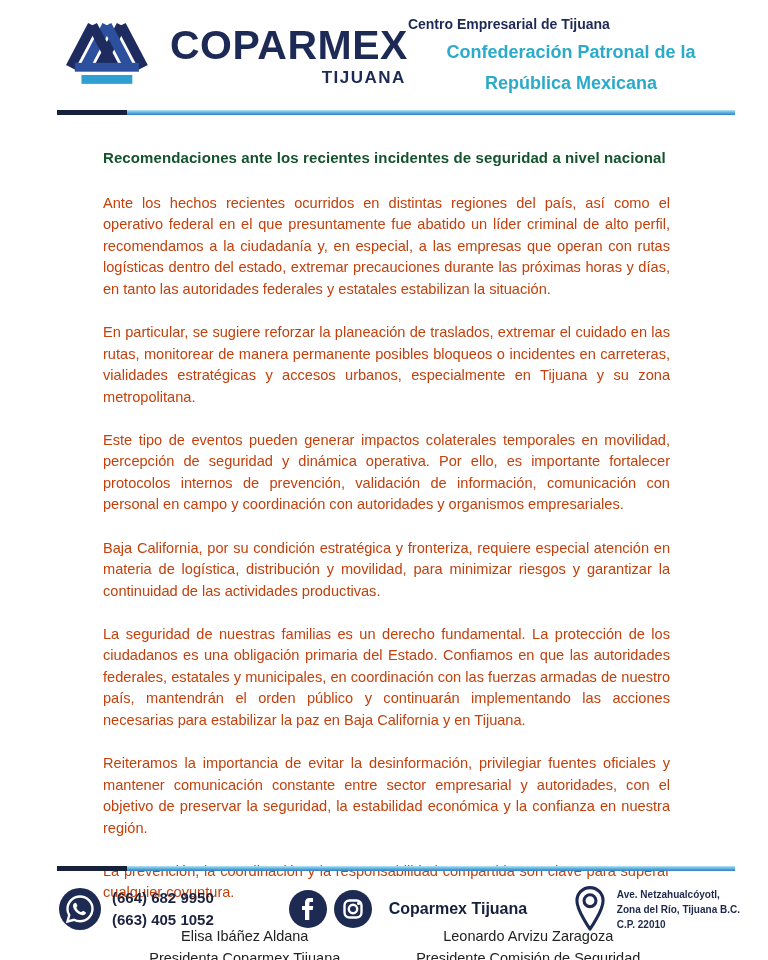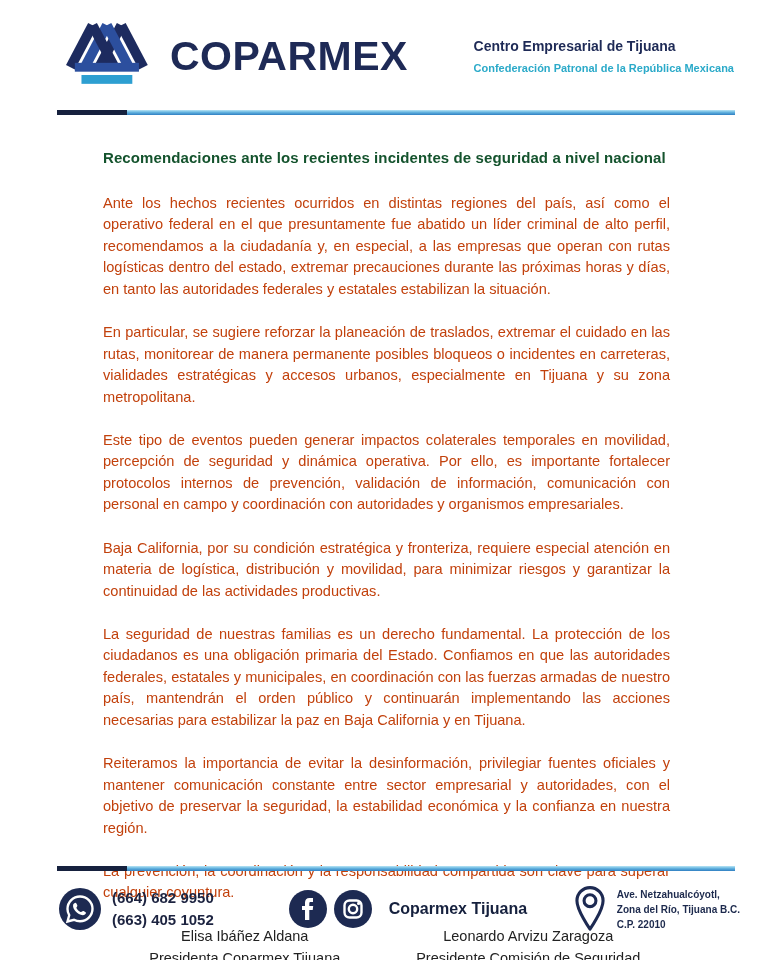--- a/index.html
+++ b/index.html
@@ -14,21 +14,21 @@
   .wordmark{margin-left:6px;display:flex;flex-direction:column;}
   .brand{
     font-size:41px;font-weight:bold;color:#1e2a56;letter-spacing:.5px;line-height:1;
   }
   .brand-sub{
     font-size:17px;font-weight:bold;color:#1e2a56;text-align:right;
     letter-spacing:1.5px;margin-top:2px;padding-right:2px;
   }
   .org{margin-left:auto;padding-right:4px;line-height:1.75;}
   .org-line1{font-size:14px;font-weight:bold;color:#1e2a56;}
-  .org-line2{font-size:11px;font-weight:bold;color:#2baac9;}
+  .org-line2{font-size:18px;font-weight:bold;color:#2baac9;text-align:center;}
   
   .divider{display:flex;height:5px;margin:10px 33px 0 57px;}
   .divider .dark{width:70px;background:#16213e;}
   .divider .blue{flex:1;background:linear-gradient(to bottom,#b9e5f5 0%,#66b5e0 45%,#2f7fc2 100%);}
   .divider.footer-line{margin:0 33px 0 57px;}
   
   .content{padding:34px 98px 0 103px;}
   .doc-title{
     font-size:15px;font-weight:bold;color:#14532d;white-space:nowrap;
     margin:0 0 27px 0;letter-spacing:.1px;
@@ -72,20 +72,21 @@
         <line x1="36" y1="12" x2="56" y2="50" stroke="#1d2b5f" stroke-width="9"></line>
         <line x1="49" y1="12" x2="69" y2="50" stroke="#2c4f9e" stroke-width="9"></line>
         <line x1="62" y1="12" x2="82" y2="50" stroke="#1d2b5f" stroke-width="9"></line>
 
         <rect x="20" y="46" width="58" height="8" fill="#2c4f9e"></rect>
         <rect x="26" y="57" width="46" height="8" fill="#2d9fd1"></rect>
       </svg>
     </div>
     <div class="wordmark">
       <span class="brand">COPARMEX</span>
+      <span class="brand-sub">TIJUANA</span>
     </div>
     <div class="org">
       <div class="org-line1">Centro Empresarial de Tijuana</div>
       <div class="org-line2">Confederación Patronal de la República Mexicana</div>
     </div>
   </div>
 
   <div class="divider">
     <span class="dark"></span>
     <span class="blue"></span>

